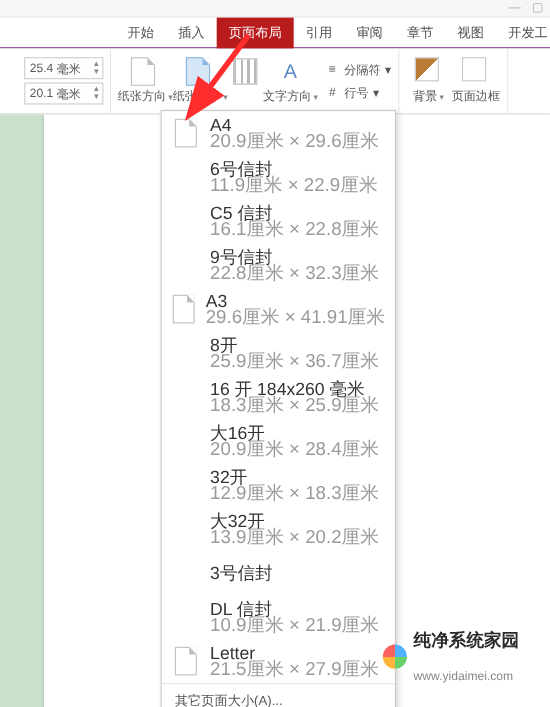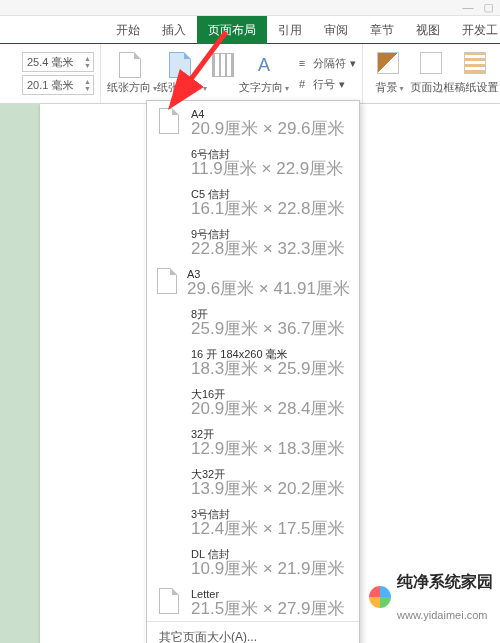--- a/index.html
+++ b/index.html
@@ -34,21 +34,21 @@
     border-bottom: 1px solid #701a75;
   }
   .tab {
     padding: 0 11px;
     height: 28px;
     line-height: 28px;
     color: #4f4f4f;
     white-space: nowrap;
   }
   .tab.active {
-    background: #15803d;
+    background: #b91c1c;
     color: #fff;
   }
   .ribbon {
     height: 60px;
     background: #ffffff;
     border-bottom: 1px solid #dadada;
     display: flex;
     align-items: stretch;
   }
   .group {
@@ -107,32 +107,32 @@
     z-index:40;
   }
   .dropdown .item {
     display:flex; align-items:center; padding:5px 10px;
   }
   .dropdown .item .thumb {
     width:24px; height:30px; margin-right:10px;
     display:flex; align-items:center; justify-content:center;
   }
   .dropdown .item .page-icon { width:20px; height:26px; }
-  .dropdown .item .txt .name { color:#333; font-size:11px; line-height:15px; }
+  .dropdown .item .txt .name { color:#333; font-size:16px; line-height:15px; }
   .dropdown .item .txt .dim  { color:#9a9a9a; font-size:17px; line-height:14px; white-space:nowrap; }
   .dropdown .footer {
     padding:7px 12px; color:#555; border-top:1px solid #e4e4e4;
   }
   .document-edge {
     position:absolute; left:40px; top:104px;
     width:460px; height:540px; background:#fff;
     box-shadow:0 1px 3px rgba(0,0,0,0.2);
   }
   .wm {
-    position:absolute; right:7px; bottom:22px; z-index:100;
+    position:absolute; right:28px; bottom:22px; z-index:100;
     display:flex; align-items:center; gap:6px;
   }
   .wm .logo {
     width:22px; height:22px; border-radius:11px;
     background: conic-gradient(#4fb1ff 0 90deg, #6ad06a 90deg 180deg, #ffb43c 180deg 270deg, #ff6060 270deg 360deg);
   }
   .wm .t1 { font-size:16px; font-weight:700; color:#2a2a2a; }
   .wm .t2 { font-size:11px; color:#888; margin-top:16px; }
 </style>
 </head>
@@ -221,26 +221,20 @@
           <div class="sq" style="background:linear-gradient(135deg,#bb7d36 50%,#fff 50%)"></div>
         </div>
       <div class="lbl"><span>背景</span><span class="caret">▾</span></div>
     </div>
     <div class="bigbtn">
       <div class="ico">
           <div class="sq"></div>
         </div>
       <div class="lbl"><span>页面边框</span></div>
     </div>
-    <div class="bigbtn">
-      <div class="ico">
-          <div class="sq" style="background:repeating-linear-gradient(0deg,#e8c08a 0 3px,transparent 3px 6px)"></div>
-        </div>
-      <div class="lbl"><span>稿纸设置</span></div>
-    </div>
   </div>
 </div>
 
 <div class="document-edge"></div>
 
 <svg class="red-arrow" width="120" height="90">
   <defs>
     <marker id="ah" markerWidth="10" markerHeight="10" refX="6" refY="3" orient="auto">
       <path d="M0,0 L8,3 L0,6 Z" fill="#ff2d2d"></path>
     </marker>
@@ -324,21 +318,20 @@
       <div class="thumb"></div>
       <div class="txt">
         <div class="name">大32开</div>
         <div class="dim">13.9厘米 × 20.2厘米</div>
       </div>
     </div>
     <div class="item">
       <div class="thumb"></div>
       <div class="txt">
         <div class="name">3号信封</div>
-        <div class="dim">12.4厘米 × 17.5厘米</div>
       </div>
     </div>
     <div class="item">
       <div class="thumb"></div>
       <div class="txt">
         <div class="name">DL 信封</div>
         <div class="dim">10.9厘米 × 21.9厘米</div>
       </div>
     </div>
     <div class="item">

